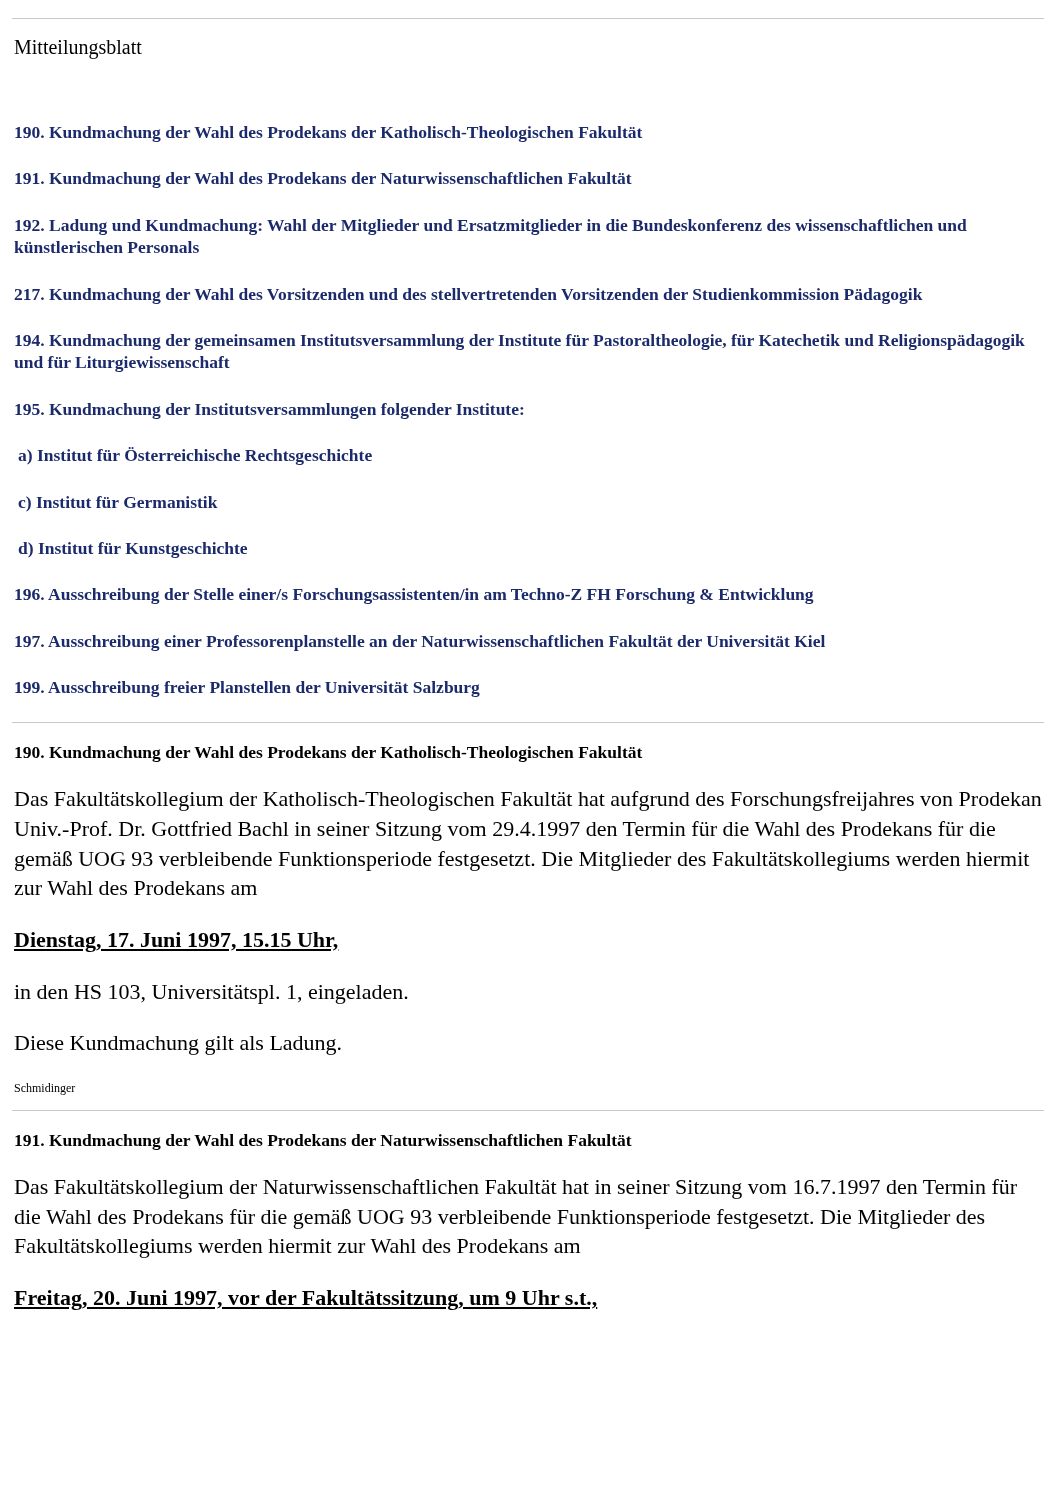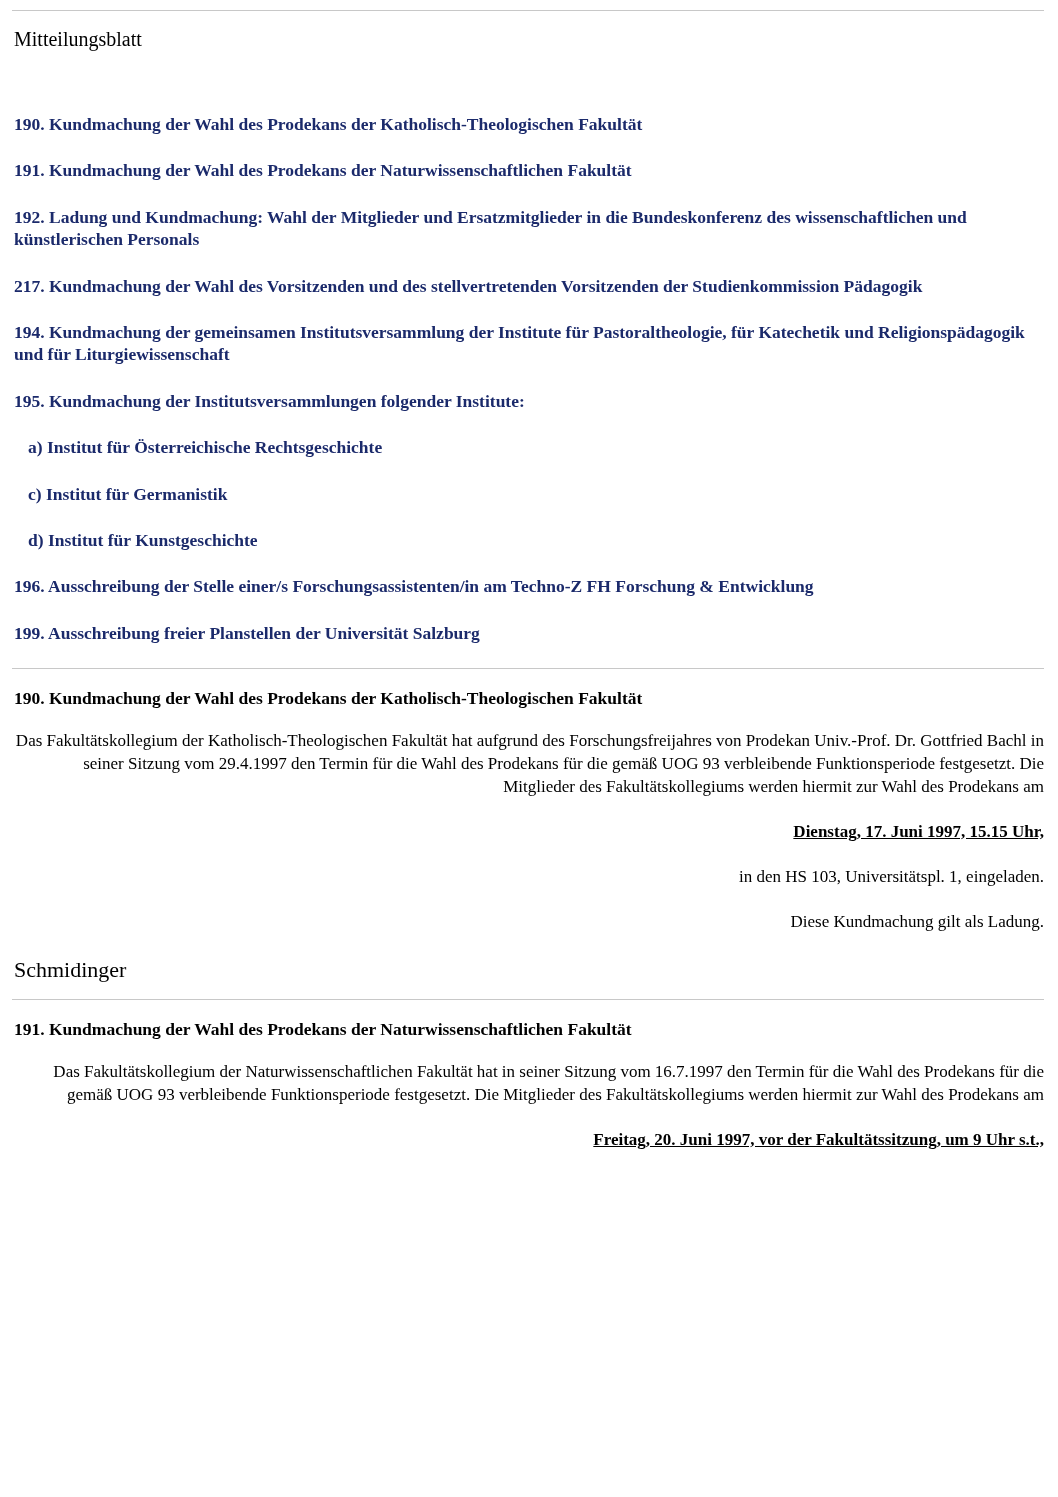--- a/index.html
+++ b/index.html
@@ -8,21 +8,21 @@
     background: #ffffff;
   }
   body {
     width: 1058px;
     font-family: "Liberation Serif", serif;
     color: #000000;
   }
   .page {
     width: 1056px;
     box-sizing: border-box;
-    padding: 4px 12px;
+    padding: 12px 12px;
   }
   .rule {
     border: none;
     border-top: 1px solid #c8c8c8;
     margin: 0;
     height: 0;
   }
   .rule.top { margin-top: 6px; }
   .masthead {
     font-size: 20px;
@@ -34,47 +34,47 @@
     padding-top: 62px;
   }
   .toc-item {
     color: #1b2a6b;
     font-weight: bold;
     font-size: 17.5px;
     line-height: 1.28;
     margin: 0 0 24px 2px;
   }
   .toc-item.sub {
-    margin-left: 16px;
+    margin-left: 6px;
   }
   .section-rule {
     border: none;
     border-top: 1px solid #c8c8c8;
     margin: 14px 0 18px 0;
   }
   .sec-title {
     font-weight: bold;
     font-size: 17.5px;
     line-height: 1.3;
     margin: 0 0 20px 2px;
     color: #000;
   }
   .para {
-    font-size: 17px;
+    font-size: 22px;
     line-height: 1.35;
     margin: 0 0 22px 2px;
     color: #000;
-    text-align: right;
+    text-align: left;
   }
   .para.bold {
     font-weight: bold;
     text-decoration: underline;
   }
   .sig {
-    font-size: 22px;
+    font-size: 12px;
     line-height: 1.35;
     margin: 0 0 10px 2px;
   }
   .block { margin-bottom: 0; }
 </style>
 </head>
 <body>
 
 <div class="page">
 
@@ -86,20 +86,21 @@
     <div class="toc-item">190. Kundmachung der Wahl des Prodekans der Katholisch-Theologischen Fakultät</div>
     <div class="toc-item">191. Kundmachung der Wahl des Prodekans der Naturwissenschaftlichen Fakultät</div>
     <div class="toc-item">192. Ladung und Kundmachung: Wahl der Mitglieder und Ersatzmitglieder in die Bundeskonferenz des wissenschaftlichen und künstlerischen Personals</div>
     <div class="toc-item">217. Kundmachung der Wahl des Vorsitzenden und des stellvertretenden Vorsitzenden der Studienkommission Pädagogik</div>
     <div class="toc-item">194. Kundmachung der gemeinsamen Institutsversammlung der Institute für Pastoraltheologie, für Katechetik und Religionspädagogik und für Liturgiewissenschaft</div>
     <div class="toc-item">195. Kundmachung der Institutsversammlungen folgender Institute:</div>
     <div class="toc-item sub">a) Institut für Österreichische Rechtsgeschichte</div>
     <div class="toc-item sub">c) Institut für Germanistik</div>
     <div class="toc-item sub">d) Institut für Kunstgeschichte</div>
     <div class="toc-item">196. Ausschreibung der Stelle einer/s Forschungsassistenten/in am Techno-Z FH Forschung &amp; Entwicklung</div>
+    <div class="toc-item">197. Ausschreibung einer Professorenplanstelle an der Naturwissenschaftlichen Fakultät der Universität Kiel</div>
     <div class="toc-item">199. Ausschreibung freier Planstellen der Universität Salzburg</div>
   </div>
 
   <hr class="section-rule">
 
   <div>
     <div class="sec-title">190. Kundmachung der Wahl des Prodekans der Katholisch-Theologischen Fakultät</div>
     <div class="para">Das Fakultätskollegium der Katholisch-Theologischen Fakultät hat aufgrund des Forschungsfreijahres von Prodekan Univ.-Prof. Dr. Gottfried Bachl in seiner Sitzung vom 29.4.1997 den Termin für die Wahl des Prodekans für die gemäß UOG 93 verbleibende Funktionsperiode festgesetzt. Die Mitglieder des Fakultätskollegiums werden hiermit zur Wahl des Prodekans am</div>
     <div class="para bold">Dienstag, 17. Juni 1997, 15.15 Uhr,</div>
     <div class="para">in den HS 103, Universitätspl. 1, eingeladen.</div>

